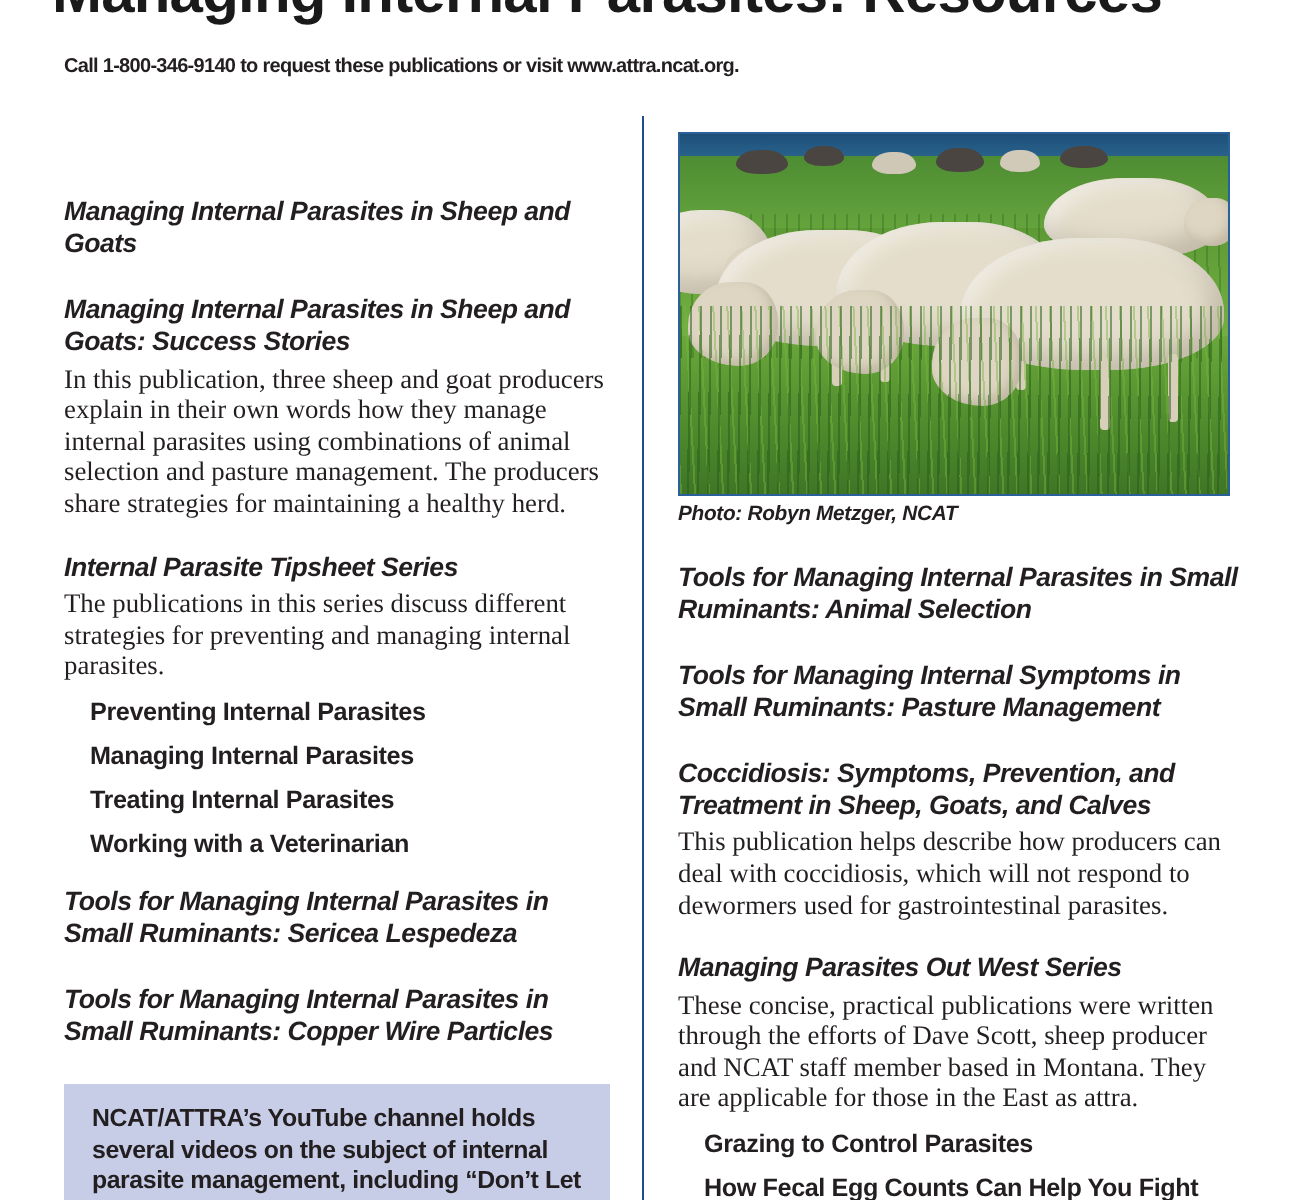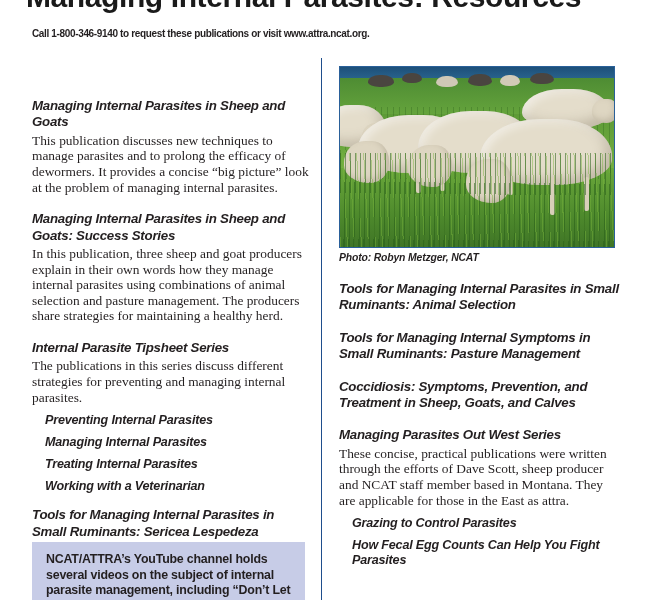--- a/index.html
+++ b/index.html
@@ -79,21 +79,20 @@
     color: #231f20;
     margin: 0;
     text-align: left;
   }
   .block { margin-bottom: 16px; }
   .block-tight { margin-bottom: 13px; }
 
   .sub-item {
     font-family: "Liberation Sans", sans-serif;
     font-weight: bold;
-    font-style: italic;
     font-size: 12.6px;
     line-height: 15px;
     letter-spacing: -0.2px;
     color: #231f20;
     margin: 0 0 7px 13px;
   }
   .sub-list { margin-top: 8px; }
 
   
   .photo-frame {
@@ -197,21 +196,20 @@
 
 <div class="page-title">Managing Internal Parasites: Resources</div>
 <div class="page-subtitle">Call 1-800-346-9140 to request these publications or visit www.attra.ncat.org.</div>
 
 <div class="col-divider"></div>
 
 <div class="col col-left">
 
   <div class="block">
     <div class="pub-title">Managing Internal Parasites in Sheep and Goats</div>
-    <p class="pub-body">This publication discusses new techniques to manage parasites and to prolong the efficacy of dewormers.  It provides a concise “big picture” look at the problem of managing internal parasites.</p>
   </div>
 
   <div class="block">
     <div class="pub-title">Managing Internal Parasites in Sheep and Goats: Success Stories</div>
     <p class="pub-body">In this publication, three sheep and goat producers explain in their own words how they manage internal parasites using combinations of animal selection and pasture management. The producers share strategies for maintaining a healthy herd.</p>
   </div>
 
   <div class="block-tight">
     <div class="pub-title">Internal Parasite Tipsheet Series</div>
     <p class="pub-body">The publications in this series discuss different strategies for preventing and managing internal parasites.</p>
@@ -286,20 +284,21 @@
   <div class="block">
     <div class="pub-title">Tools for Managing Internal Parasites in Small Ruminants: Animal Selection</div>
   </div>
 
   <div class="block">
     <div class="pub-title">Tools for Managing Internal Symptoms in Small Ruminants: Pasture Management</div>
   </div>
 
   <div class="block">
     <div class="pub-title">Coccidiosis: Symptoms, Prevention, and Treatment in Sheep, Goats, and Calves</div>
+    <p class="pub-body">This publication helps describe how producers can deal with coccidiosis, which will not respond to dewormers used for gastrointestinal parasites.</p>
   </div>
 
   <div class="block-tight">
     <div class="pub-title">Managing Parasites Out West Series</div>
     <p class="pub-body">These concise, practical publications were written through the efforts of Dave Scott, sheep producer and NCAT staff member based in Montana. They are applicable for those in the East as attra.</p>
     <div class="sub-list">
       <div class="sub-item">Grazing to Control Parasites</div>
       <div class="sub-item">How Fecal Egg Counts Can Help You Fight Parasites</div>
     </div>
   </div>

